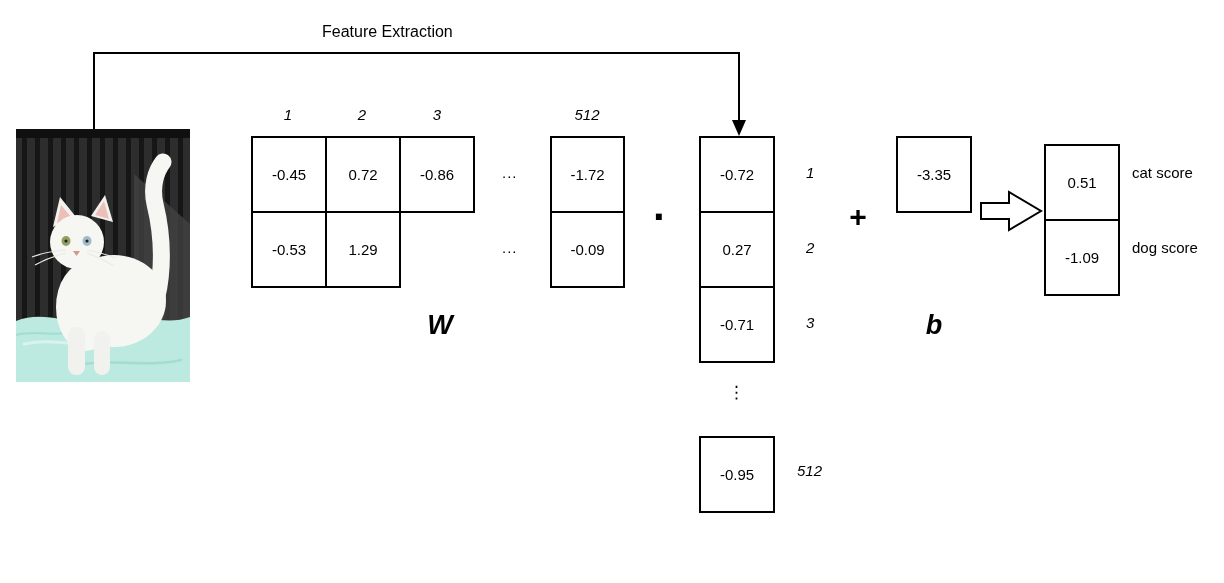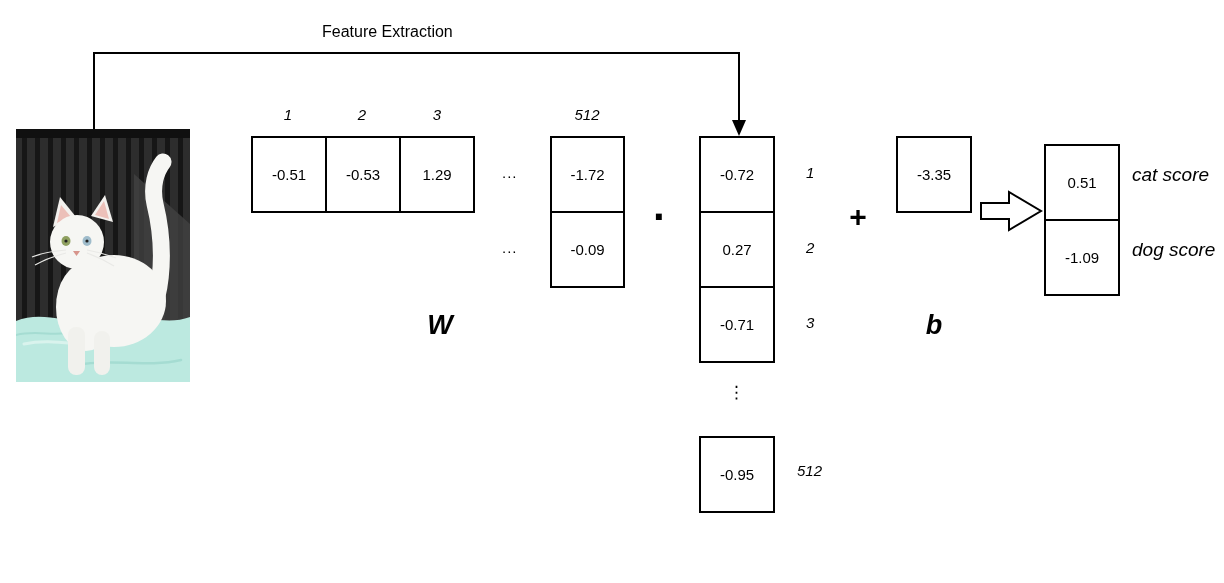--- a/index.html
+++ b/index.html
@@ -23,21 +23,21 @@
   .hdr { position:absolute; transform:translateX(-50%); font-style:italic; font-size:15px; }
   .rowlab { position:absolute; font-style:italic; font-size:15px; }
   .dots { position:absolute; font-size:15px; letter-spacing:1px; }
   .vdots { position:absolute; font-size:17px; line-height:17px; }
   .mlabel { position:absolute; transform:translateX(-50%); font-weight:bold; font-style:italic; font-size:27px; }
   .xi-label { position:absolute; font-weight:bold; font-style:italic; font-size:27px; }
   .xi-label .sub { font-size:17px; vertical-align:-7px; }
   .op { position:absolute; display:flex; align-items:center; justify-content:center; font-weight:bold; }
   .op-dot { left:646px; top:199px; width:28px; height:36px; font-size:42px; }
   .op-plus { left:842px; top:199px; width:32px; height:36px; font-size:30px; }
-  .scorelab { position:absolute; font-style:italic; font-size:19px; }
+  .scorelab { position:absolute; font-size:15px; }
 
   .cat { position:absolute; left:16px; top:129px; width:174px; height:253px; }
 </style>
 </head>
 <body>
 
 <div class="canvas">
 
   <svg class="overlay" width="1224" height="583">
     <path d="M94,129 L94,53 L739,53 L739,121" fill="none" stroke="#000" stroke-width="2"></path>
@@ -101,21 +101,25 @@
     </svg>
   </div>
 
   <span class="hdr" style="left:288px; top:106px;">1</span>
   <span class="hdr" style="left:362px; top:106px;">2</span>
   <span class="hdr" style="left:437px; top:106px;">3</span>
   <span class="hdr" style="left:587px; top:106px;">512</span>
 
   <div class="matrix" style="left:251px; top:136px;">
     <div class="mrow">
-      <div class="cell">-0.51</div>
+      <div class="cell">-0.45</div>
+      <div class="cell">0.72</div>
+      <div class="cell">-0.86</div>
+    </div>
+    <div class="mrow">
       <div class="cell">-0.53</div>
       <div class="cell">1.29</div>
     </div>
   </div>
 
   <span class="dots" style="left:502px; top:164px;">...</span>
   <span class="dots" style="left:502px; top:239px;">...</span>
 
   <div class="matrix" style="left:550px; top:136px;text-align:center;">
     <div class="mrow">

